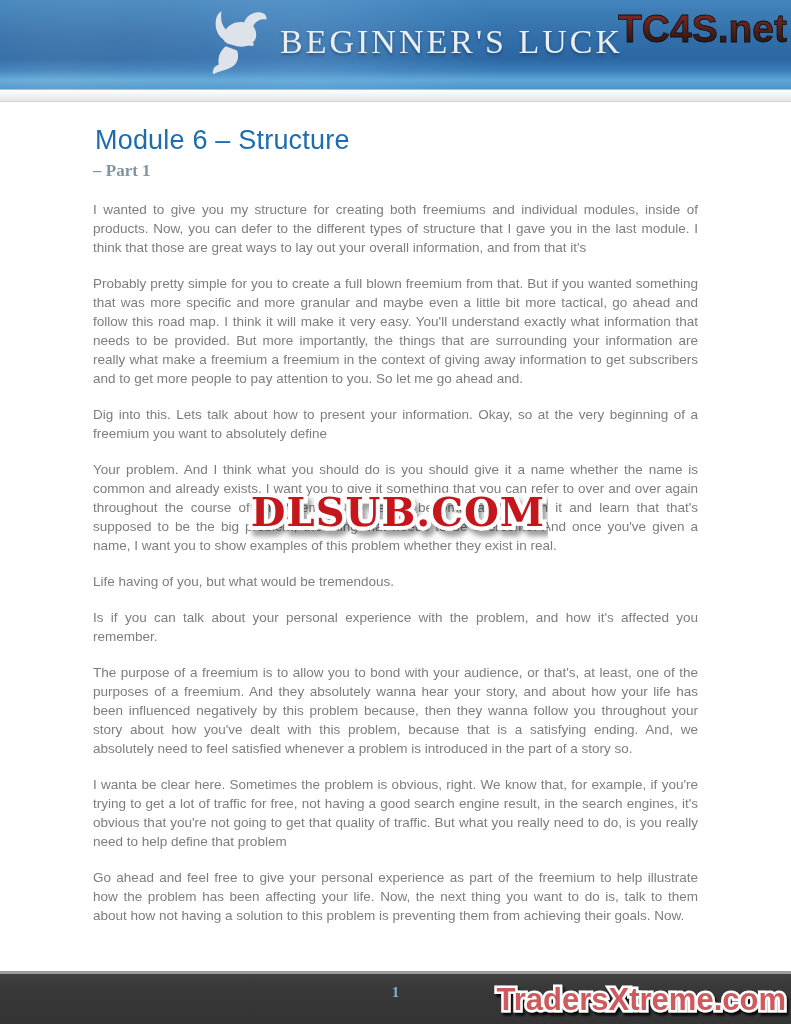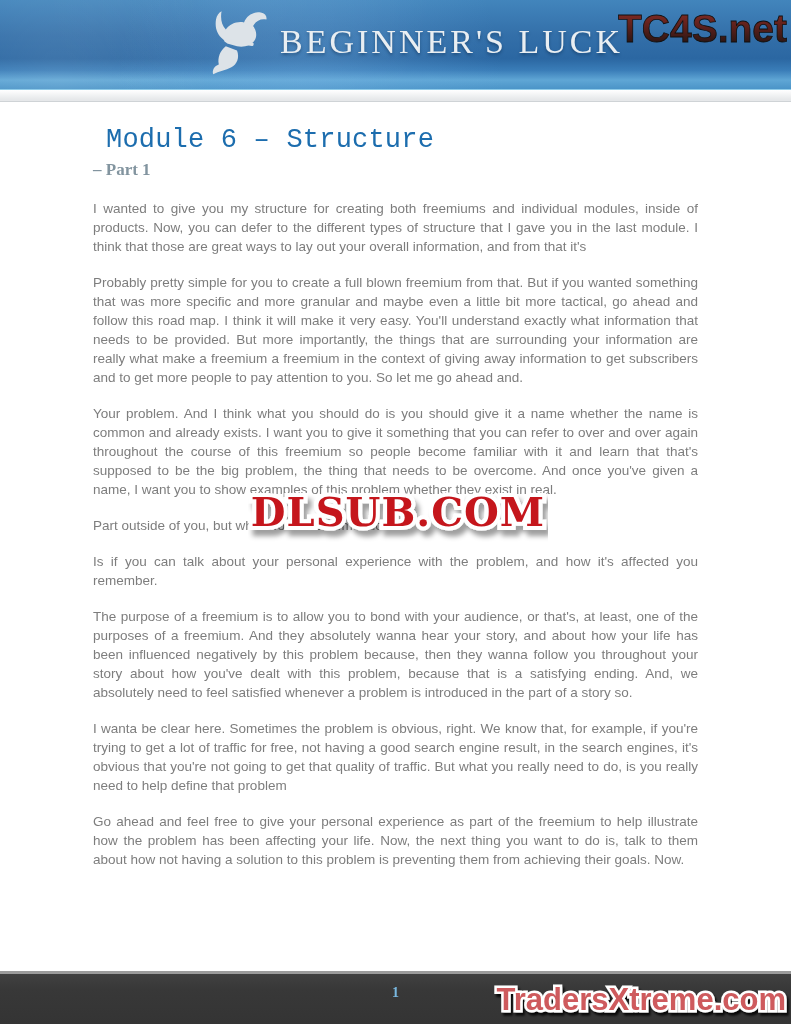--- a/index.html
+++ b/index.html
@@ -42,24 +42,24 @@
     white-space: nowrap;
   }
   .tc4s { position: absolute; right: 2px; top: 4px; }
 
   
   .content {
     position: absolute; left: 93px; top: 101px;
     width: 605px;
   }
   h1.doc-title {
-    font-family: Liberation Mono, monospace;
+    font-family: Liberation Sans, sans-serif;
     font-size: 27px; font-weight: 500;
     color: #1c6dae;
-    margin: 24px 0 0 13px;
+    margin: 24px 0 0 2px;
     letter-spacing: 0.2px;
   }
   h2.doc-subtitle {
     font-family: "Liberation Serif", serif;
     font-size: 17px; font-weight: bold;
     color: #82949f;
     margin: 5px 0 19px 0;
   }
   .paragraphs p {
     font-size: 13.5px;
@@ -129,22 +129,23 @@
   </div>
 </header>
 <div class="banner-strip"></div>
 
 <main class="content">
   <h1 class="doc-title">Module 6 – Structure</h1>
   <h2 class="doc-subtitle">– Part 1</h2>
   <div class="paragraphs">
       <p>I wanted to give you my structure for creating both freemiums and individual modules, inside of products. Now, you can defer to the different types of structure that I gave you in the last module. I think that those are great ways to lay out your overall information, and from that it's</p>
       <p>Probably pretty simple for you to create a full blown freemium from that. But if you wanted something that was more specific and more granular and maybe even a little bit more tactical, go ahead and follow this road map. I think it will make it very easy. You'll understand exactly what information that needs to be provided. But more importantly, the things that are surrounding your information are really what make a freemium a freemium in the context of giving away information to get subscribers and to get more people to pay attention to you. So let me go ahead and.</p>
+      <p>Dig into this. Lets talk about how to present your information. Okay, so at the very beginning of a freemium you want to absolutely define</p>
       <p>Your problem. And I think what you should do is you should give it a name whether the name is common and already exists. I want you to give it something that you can refer to over and over again throughout the course of this freemium so people become familiar with it and learn that that's supposed to be the big problem, the thing that needs to be overcome. And once you've given a name, I want you to show examples of this problem whether they exist in real.</p>
-      <p>Part outside of you, but what would be tremendous.</p>
+      <p>Life having of you, but what would be tremendous.</p>
       <p>Is if you can talk about your personal experience with the problem, and how it's affected you remember.</p>
       <p>The purpose of a freemium is to allow you to bond with your audience, or that's, at least, one of the purposes of a freemium. And they absolutely wanna hear your story, and about how your life has been influenced negatively by this problem because, then they wanna follow you throughout your story about how you've dealt with this problem, because that is a satisfying ending. And, we absolutely need to feel satisfied whenever a problem is introduced in the part of a story so.</p>
       <p>I wanta be clear here. Sometimes the problem is obvious, right. We know that, for example, if you're trying to get a lot of traffic for free, not having a good search engine result, in the search engines, it's obvious that you're not going to get that quality of traffic. But what you really need to do, is you really need to help define that problem</p>
       <p>Go ahead and feel free to give your personal experience as part of the freemium to help illustrate how the problem has been affecting your life. Now, the next thing you want to do is, talk to them about how not having a solution to this problem is preventing them from achieving their goals. Now.</p>
     </div>
 </main>
 
 <div class="center-watermark">
   <svg width="300" height="66" viewBox="0 0 300 66" aria-hidden="true">
     <defs>

